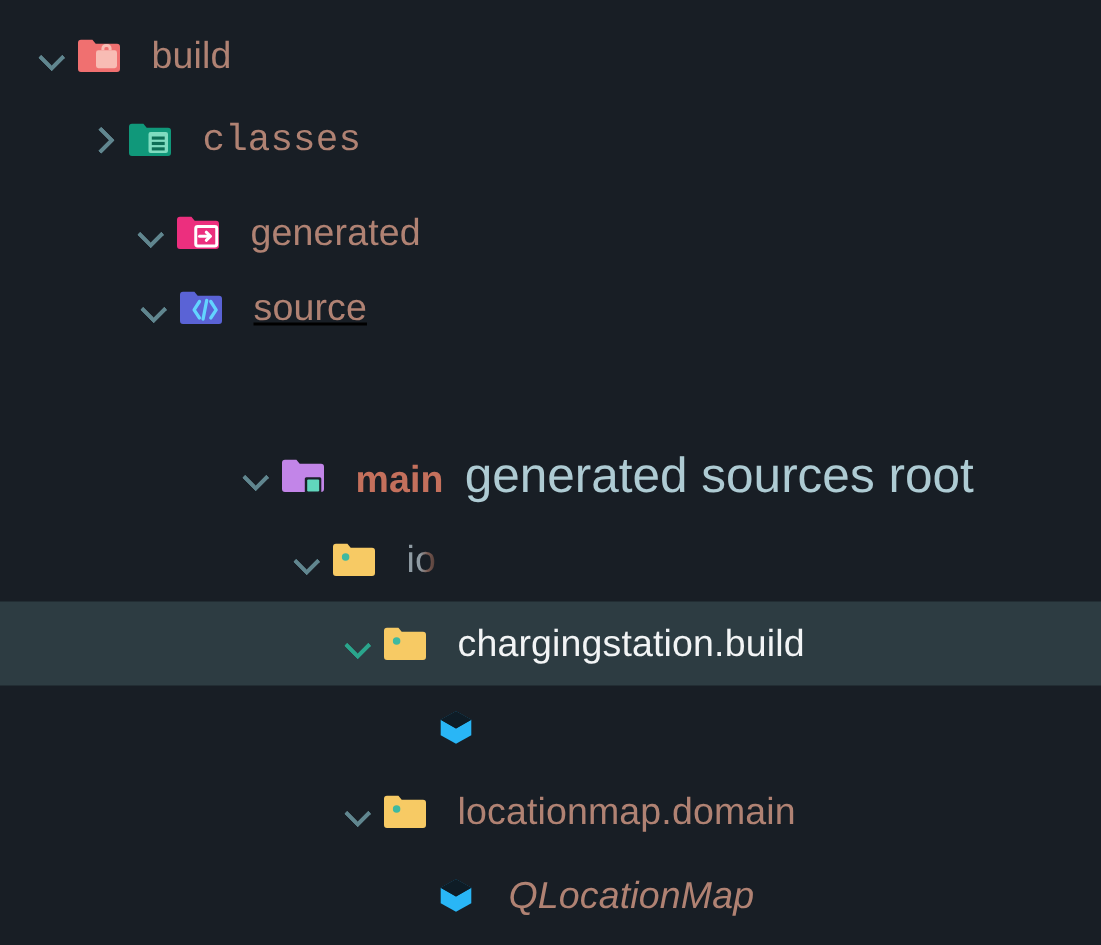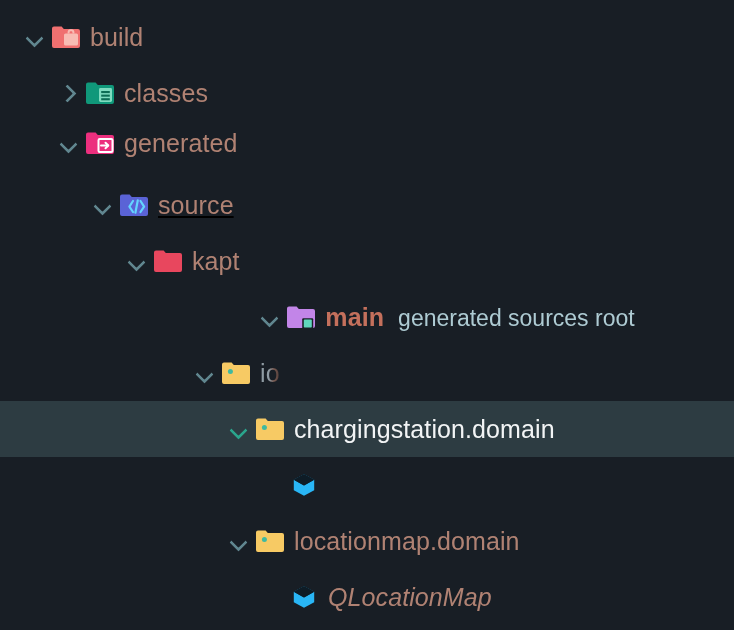--- a/index.html
+++ b/index.html
@@ -83,62 +83,62 @@
   .label {
     font-size: 25px;
     letter-spacing: 0.1px;
     white-space: nowrap;
     color: #b08273;
   }
   .label.bold   { font-weight: bold; color: #c4705c; }
   .label.white  { color: #f2f4f5; }
   .label.gray   { color: #8f9ba3; }
   .sublabel {
-    font-size: 23px;
+    font-size: 33px;
     color: #aecbd3;
     margin-left: 14px;
     white-space: nowrap;
   }
-  .lbl-wrap { display: flex; align-items: baseline; }
+  .lbl-wrap { display: flex; align-items: baseline; margin-left: 11px; }
 </style>
 </head>
 <body>
 
 <div id="tree">
     <div class="row" style="top: 9px;">
       <div style="width: 21px; flex: 0 0 auto;"></div>
       <span class="chev"></span>
       <span class="icon">
         <svg width="30" height="30" viewBox="0 0 30 30">
           <path d="M1 6.5a2 2 0 0 1 2-2h7.6l2.2 2.6H27a2 2 0 0 1 2 2V24a2 2 0 0 1-2 2H3a2 2 0 0 1-2-2z" fill="#f07070"></path>
           <rect x="13" y="11.5" width="14" height="12" rx="1.6" fill="#f8bcb4"></rect>
           <path d="M17.6 11.5v-1.2a2 2 0 0 1 2-2h.8a2 2 0 0 1 2 2v1.2" fill="none" stroke="#f8bcb4" stroke-width="2"></path>
         </svg>
       </span>
       <span class="lbl-wrap">
         <span class="label">build</span>
       </span>
     </div>
-    <div class="row" style="top: 65px;">
+    <div class="row" style="top: 65px; font-family: Liberation Mono, monospace;">
       <div style="width: 55px; flex: 0 0 auto;"></div>
       <span class="chev right"></span>
       <span class="icon">
         <svg width="30" height="30" viewBox="0 0 30 30">
           <path d="M1 6.5a2 2 0 0 1 2-2h7.6l2.2 2.6H27a2 2 0 0 1 2 2V24a2 2 0 0 1-2 2H3a2 2 0 0 1-2-2z" fill="#10987a"></path>
           <rect x="14" y="10" width="13" height="14" rx="1.4" fill="#7fdcc0"></rect>
           <rect x="16.2" y="13" width="8.6" height="2.1" fill="#0d6e56"></rect>
           <rect x="16.2" y="16.6" width="8.6" height="2.1" fill="#0d6e56"></rect>
           <rect x="16.2" y="20.2" width="8.6" height="2.1" fill="#0d6e56"></rect>
         </svg>
       </span>
       <span class="lbl-wrap">
         <span class="label">classes</span>
       </span>
     </div>
-    <div class="row" style="top: 115px;">
+    <div class="row" style="top: 127px; padding-left: 32px;">
       <div style="width: 55px; flex: 0 0 auto;"></div>
       <span class="chev"></span>
       <span class="icon">
         <svg width="30" height="30" viewBox="0 0 30 30">
           <path d="M1 6.5a2 2 0 0 1 2-2h7.6l2.2 2.6H27a2 2 0 0 1 2 2V24a2 2 0 0 1-2 2H3a2 2 0 0 1-2-2z" fill="#ec2f7e"></path>
           <rect x="13.5" y="11" width="14" height="13" rx="1.3" fill="none" stroke="#ffffff" stroke-width="2"></rect>
           <path d="M16 17.5h7" stroke="#ffffff" stroke-width="2" stroke-linecap="round"></path>
           <path d="M20.5 14.8l2.8 2.7-2.8 2.7" fill="none" stroke="#ffffff" stroke-width="2" stroke-linecap="round" stroke-linejoin="round"></path>
         </svg>
       </span>
@@ -154,33 +154,21 @@
           <path d="M1 6.5a2 2 0 0 1 2-2h7.6l2.2 2.6H27a2 2 0 0 1 2 2V24a2 2 0 0 1-2 2H3a2 2 0 0 1-2-2z" fill="#5a63d6"></path>
           <path d="M14 11l-3.6 5.6L14 22" fill="none" stroke="#63d4ff" stroke-width="2.2" stroke-linecap="round" stroke-linejoin="round"></path>
           <path d="M21.5 11l3.6 5.6-3.6 5.4" fill="none" stroke="#63d4ff" stroke-width="2.2" stroke-linecap="round" stroke-linejoin="round"></path>
           <path d="M18.8 10.3l-2.4 12.4" stroke="#63d4ff" stroke-width="2.2" stroke-linecap="round"></path>
         </svg>
       </span>
       <span class="lbl-wrap">
         <span class="label">source</span>
       </span>
     </div>
-    <div class="row" style="top: 233px;">
-      <div style="width: 123px; flex: 0 0 auto;"></div>
-      <span class="chev"></span>
-      <span class="icon">
-        <svg width="30" height="30" viewBox="0 0 30 30">
-          <path d="M1 6.5a2 2 0 0 1 2-2h7.6l2.2 2.6H27a2 2 0 0 1 2 2V24a2 2 0 0 1-2 2H3a2 2 0 0 1-2-2z" fill="#e8475e"></path>
-        </svg>
-      </span>
-      <span class="lbl-wrap">
-        <span class="label">kapt</span>
-      </span>
-    </div>
-    <div class="row" style="top: 289px; justify-content: center;">
+    <div class="row" style="top: 289px;">
       <div style="width: 157px; flex: 0 0 auto;"></div>
       <span class="chev"></span>
       <span class="icon">
         <svg width="30" height="30" viewBox="0 0 30 30">
           <path d="M1 6.5a2 2 0 0 1 2-2h7.6l2.2 2.6H27a2 2 0 0 1 2 2V24a2 2 0 0 1-2 2H3a2 2 0 0 1-2-2z" fill="#c285e8"></path>
           <rect x="16.2" y="16.2" width="11" height="10.6" rx="1" fill="#1a2028"></rect>
           <rect x="17.8" y="17.6" width="8" height="8" rx="0.8" fill="#61d6bd"></rect>
         </svg>
       </span>
       <span class="lbl-wrap">
@@ -204,21 +192,21 @@
     <div class="row selected" style="top: 401px;">
       <div style="width: 225px; flex: 0 0 auto;"></div>
       <span class="chev teal"></span>
       <span class="icon">
         <svg width="30" height="30" viewBox="0 0 30 30">
           <path d="M1 6.5a2 2 0 0 1 2-2h7.6l2.2 2.6H27a2 2 0 0 1 2 2V24a2 2 0 0 1-2 2H3a2 2 0 0 1-2-2z" fill="#f7ca64"></path>
           <circle cx="9.4" cy="13.4" r="2.5" fill="#3fb9a0"></circle>
         </svg>
       </span>
       <span class="lbl-wrap">
-        <span class="label white">chargingstation.domain</span>
+        <span class="label white">chargingstation.build</span>
       </span>
     </div>
     <div class="row" style="top: 457px;">
       <div style="width: 259px; flex: 0 0 auto;"></div>
       <span class="chev blank"></span>
       <span class="icon">
         <svg width="30" height="30" viewBox="0 0 30 30">
           <path d="M15 4.2l10.2 5.6v10.4L15 25.8 4.8 20.2V9.8z" fill="#29b6f6"></path>
           <path d="M15 4.2l10.2 5.6L15 15.6 4.8 9.8z" fill="#10202b"></path>
           <path d="M15 4.2l10.2 5.6L15 15.6 4.8 9.8z" fill="#0e1c26"></path>

